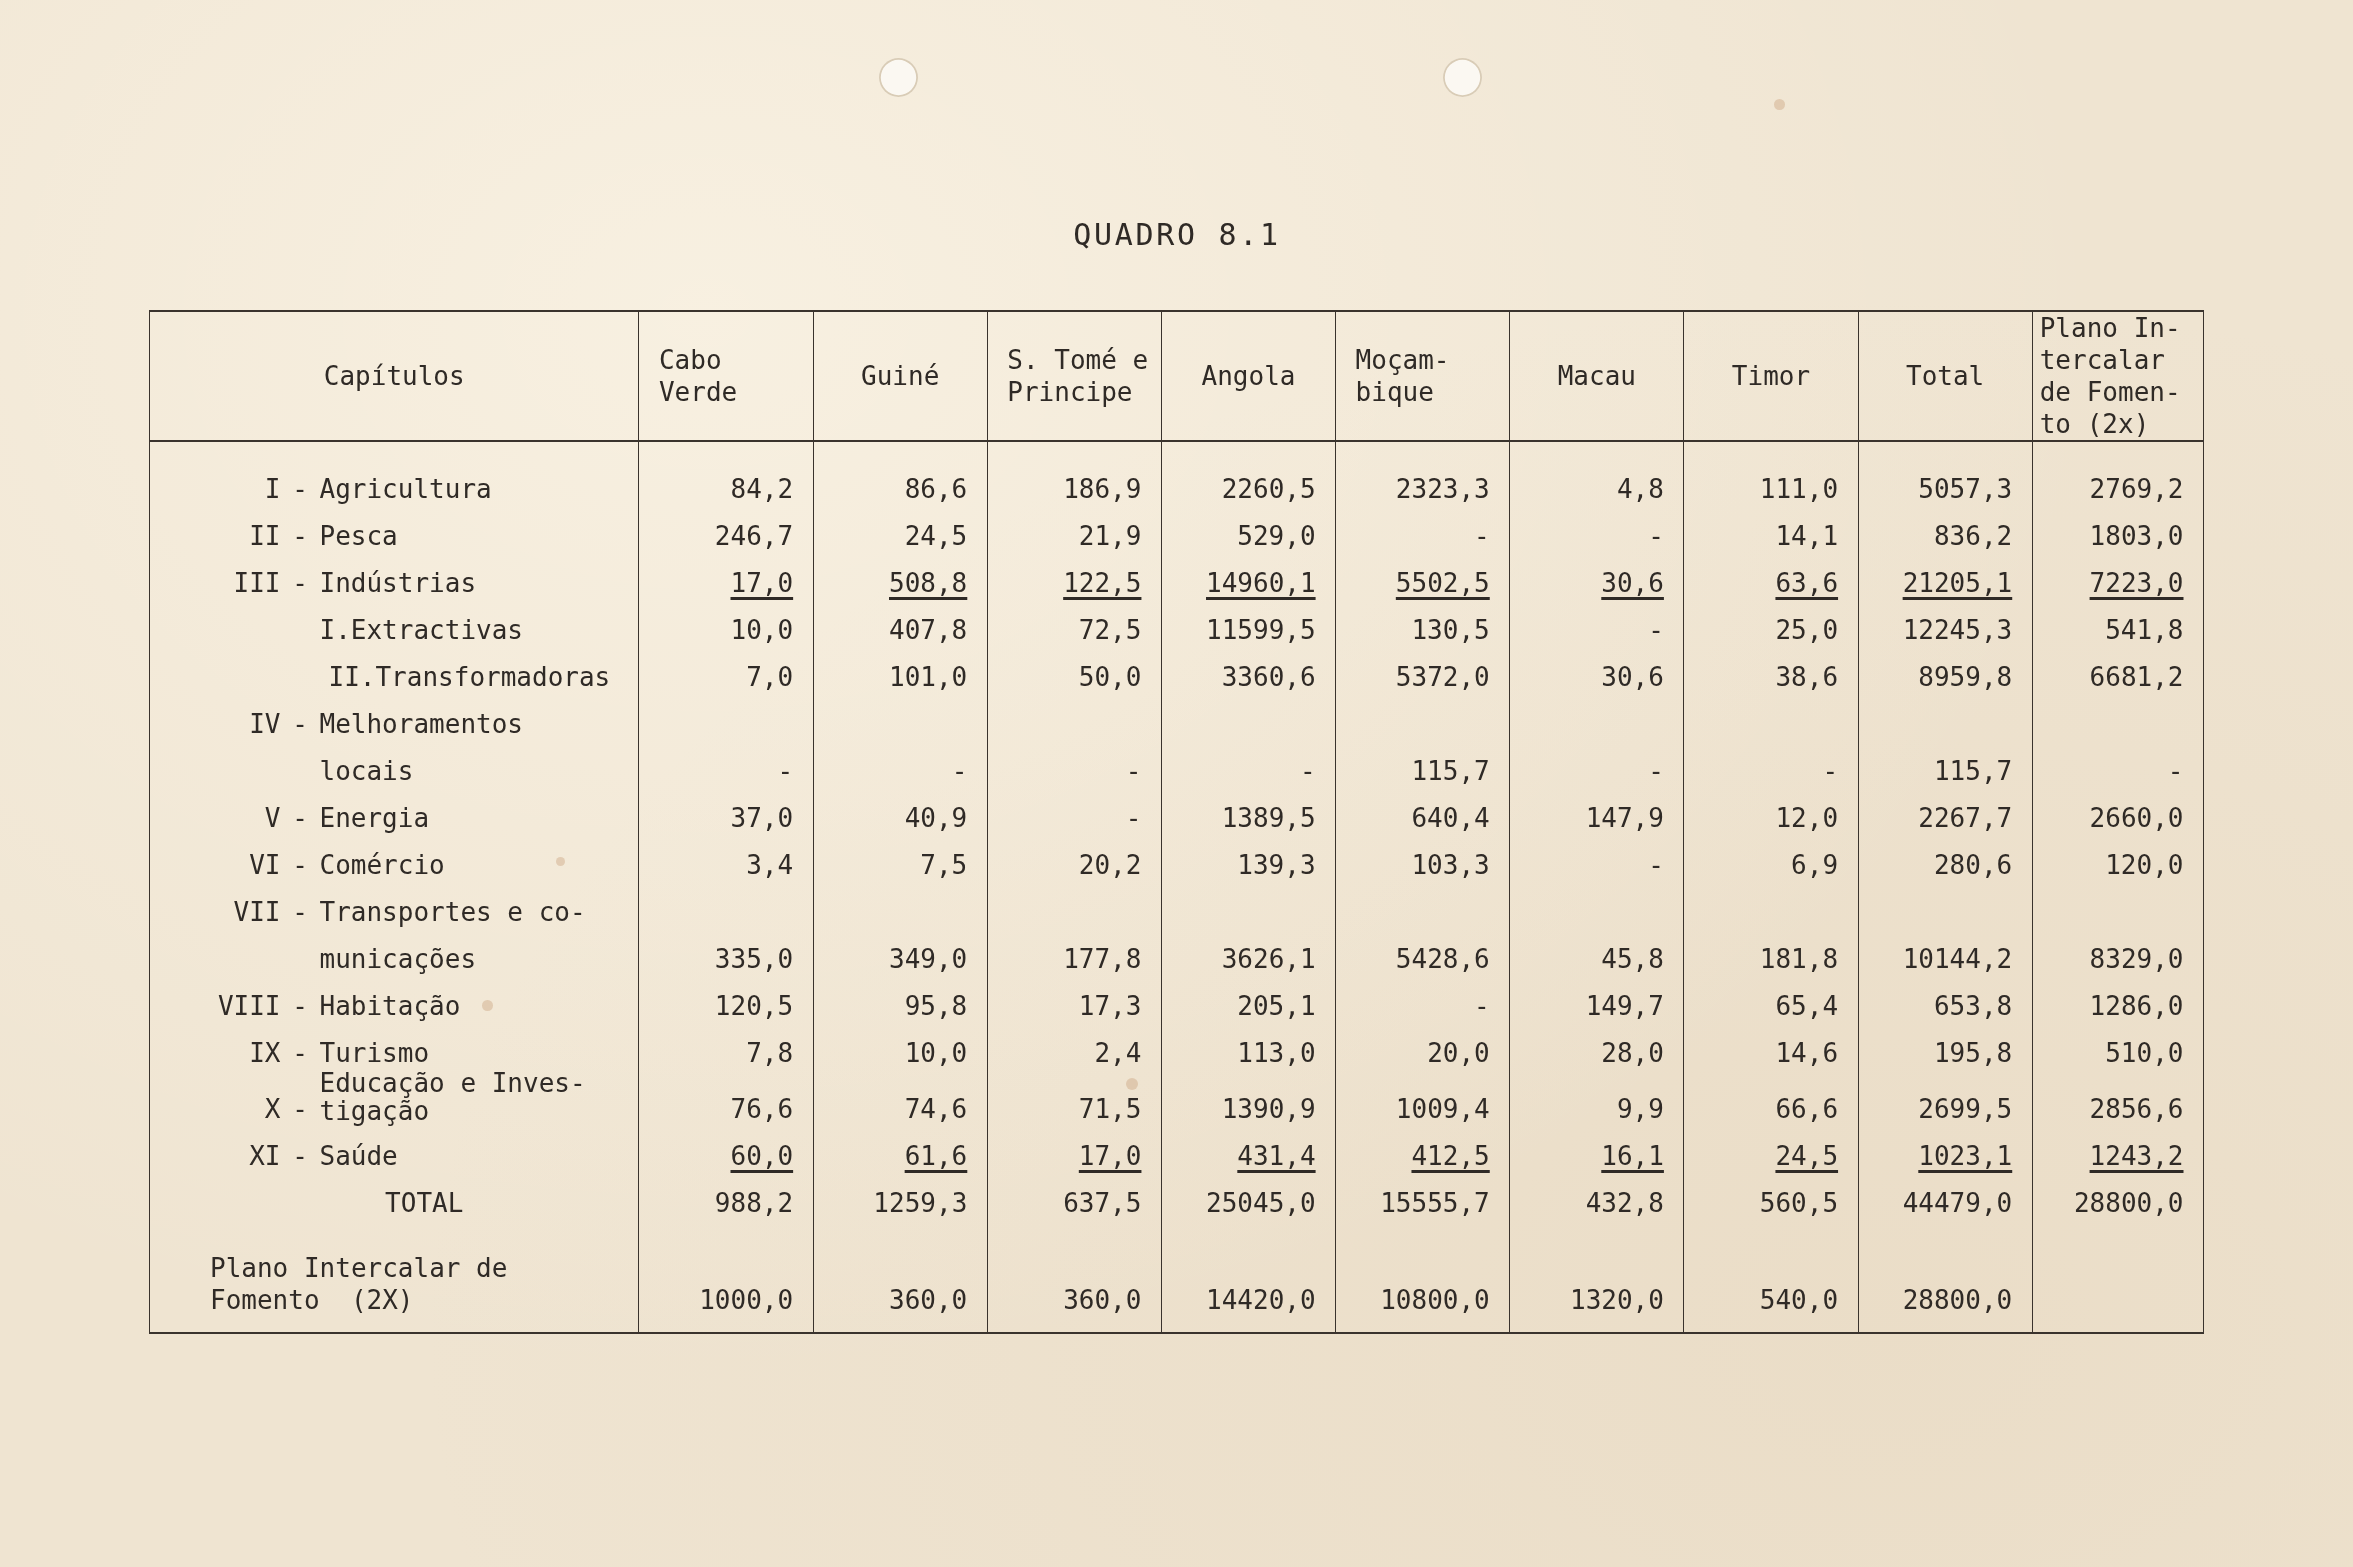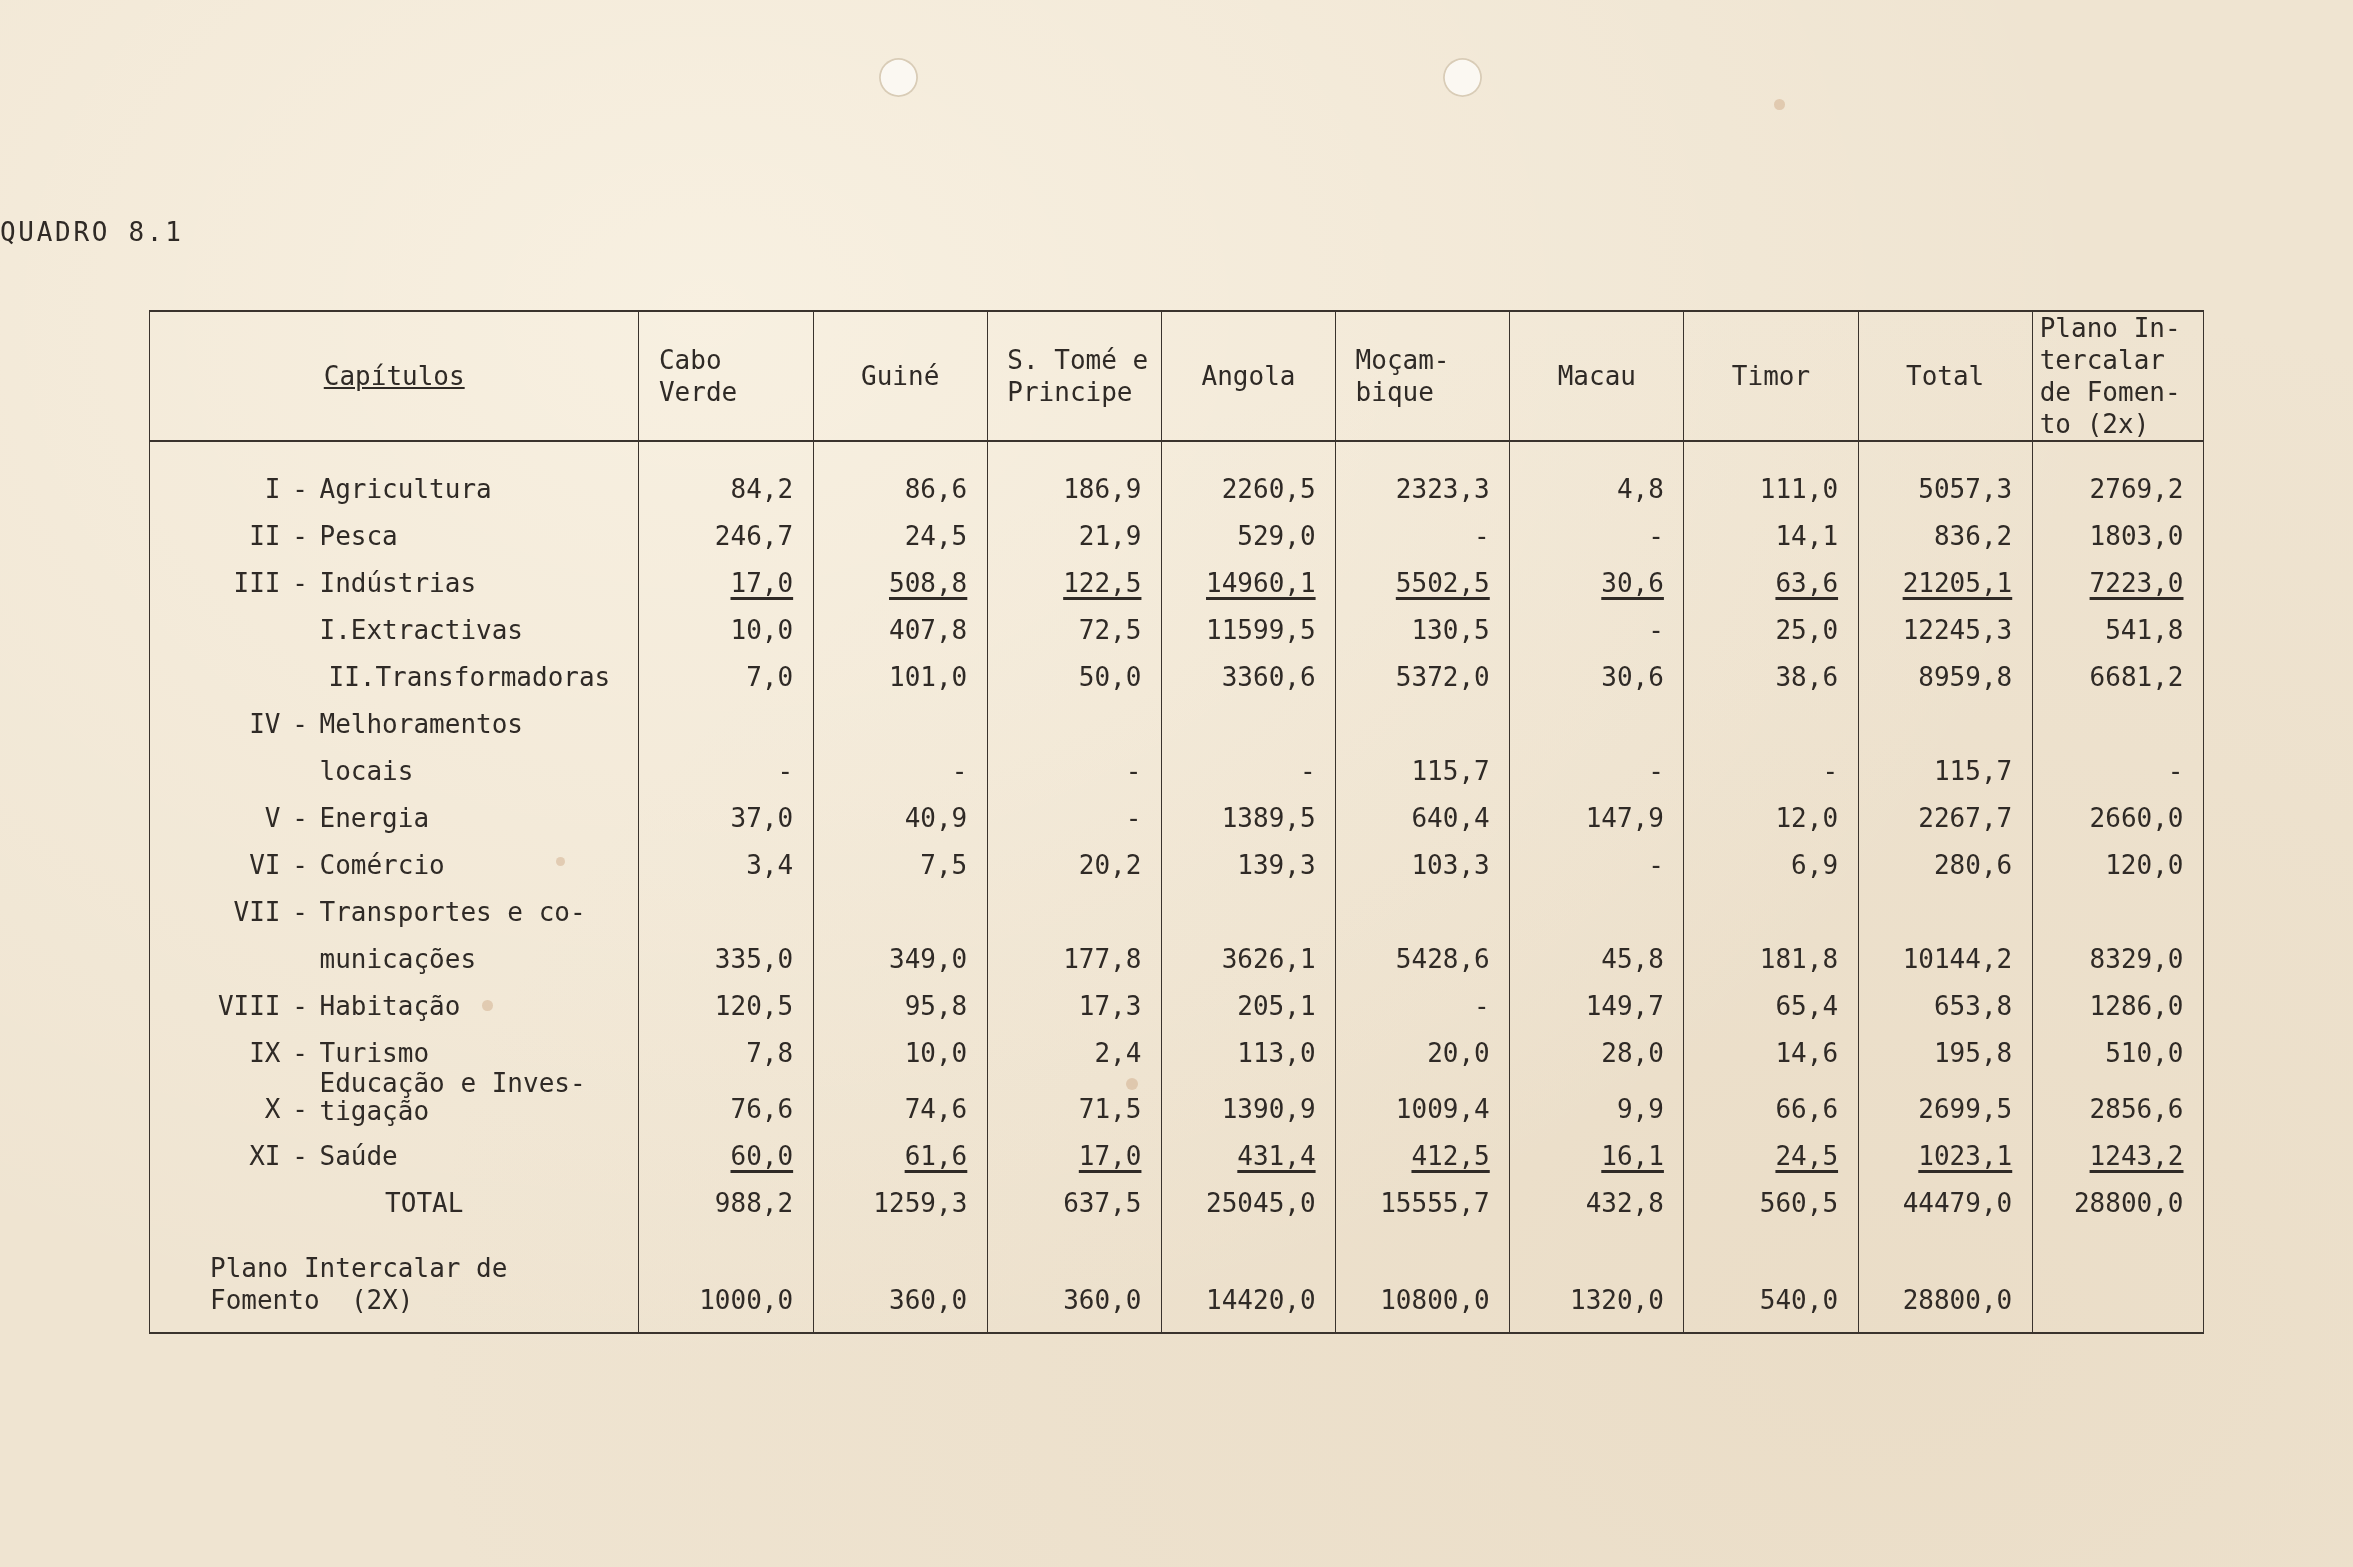--- a/index.html
+++ b/index.html
@@ -17,36 +17,36 @@
       radial-gradient(ellipse at 80% 85%, rgba(220,200,170,0.25), rgba(0,0,0,0) 55%),
       #efe4d1;
   }
   .hole {
     position: absolute; width: 39px; height: 39px; border-radius: 50%;
     background: #fbf8f2; box-shadow: inset 0 0 0 1.8px #d9ccb6;
   }
   .spot { position: absolute; border-radius: 50%; background: rgba(196,150,110,0.35); }
   .title {
     position: absolute; left: 0; width: 2354px; top: 217px;
-    font-size: 26px; letter-spacing: 2.7px;
+    text-align: center; font-size: 30px; letter-spacing: 2.7px;
   }
   table.q {
     position: absolute; left: 149px; top: 310px;
     width: 2055px; border-collapse: collapse; table-layout: fixed;
     font-size: 26px;
   }
   table.q th, table.q td {
     border-left: 1.8px solid #3a332d; border-right: 1.8px solid #3a332d;
     padding: 0 19.5px; white-space: pre; line-height: 32px;
   }
   table.q thead th {
     border-top: 2.7px solid #3a332d; border-bottom: 2.7px solid #3a332d;
     font-weight: normal; height: 124px; vertical-align: middle;
   }
-  table.q thead th.cap { text-align: center; text-decoration: underline; }
+  table.q thead th.cap { text-align: center; }
   table.q thead th.col { text-align: left; }
   table.q thead th.col.c { text-align: center; }
   table.q tbody td { height: 47px; vertical-align: bottom; text-align: right; }
   table.q tbody td.label { text-align: left; padding-left: 26.5px; }
   table.q tbody tr.first td { padding-top: 16px; }
   table.q tbody tr.plan td { height: 97px; vertical-align: bottom; padding-bottom: 16px; }
   table.q tbody tr.last td { border-bottom: 2.7px solid #3a332d; }
   .u { text-decoration: underline; text-decoration-thickness: 2.7px; text-underline-offset: 5.3px; }
   .num-roman { display: inline-block; width: 104px; text-align: right; }
   .dash { display: inline-block; width: 39px; text-align: center; }

